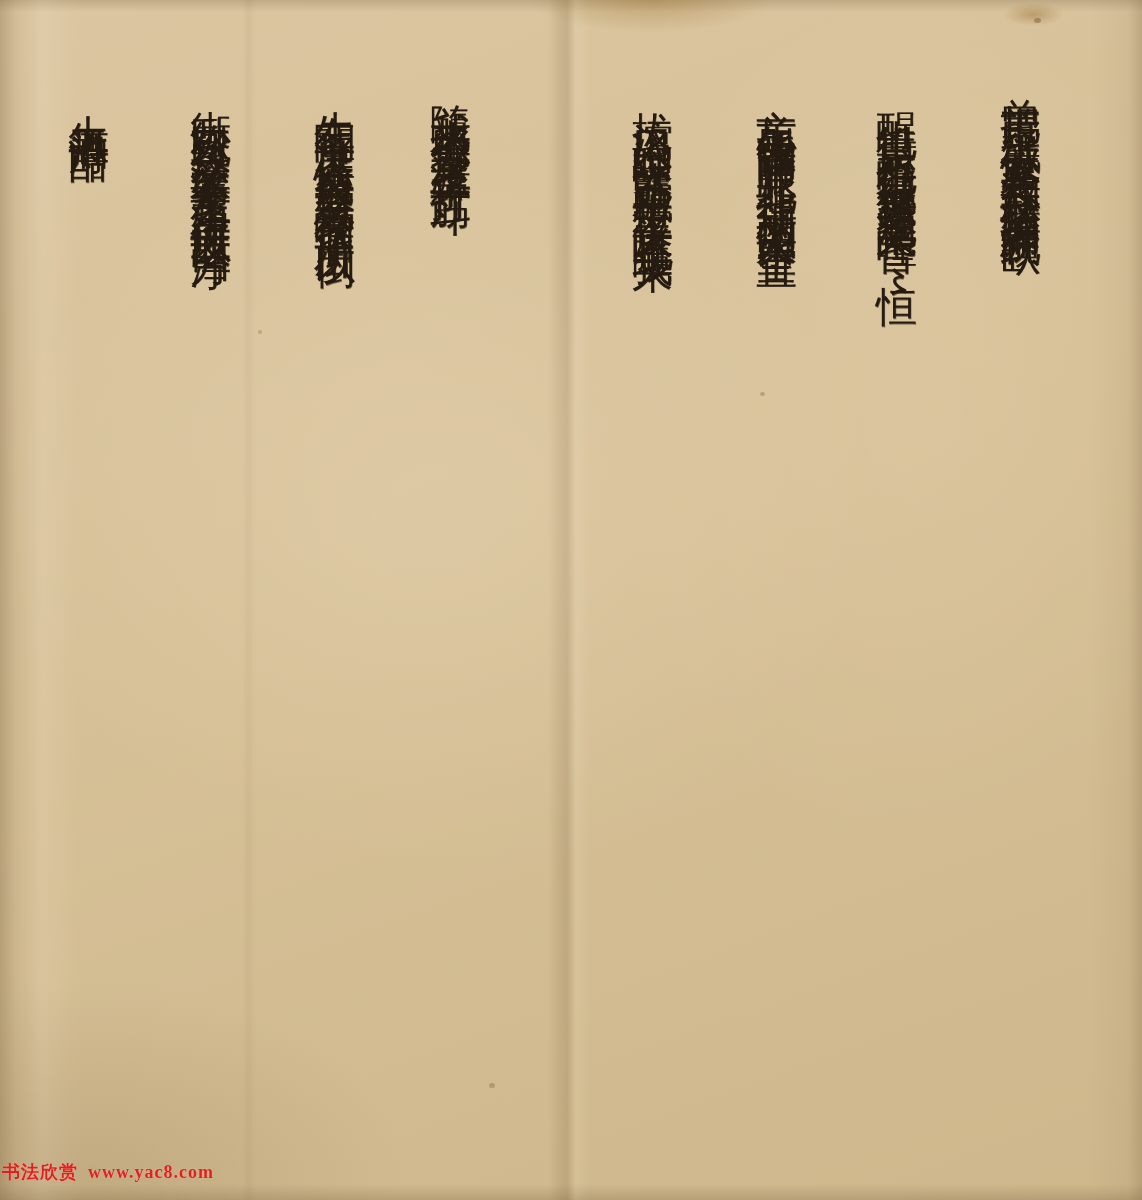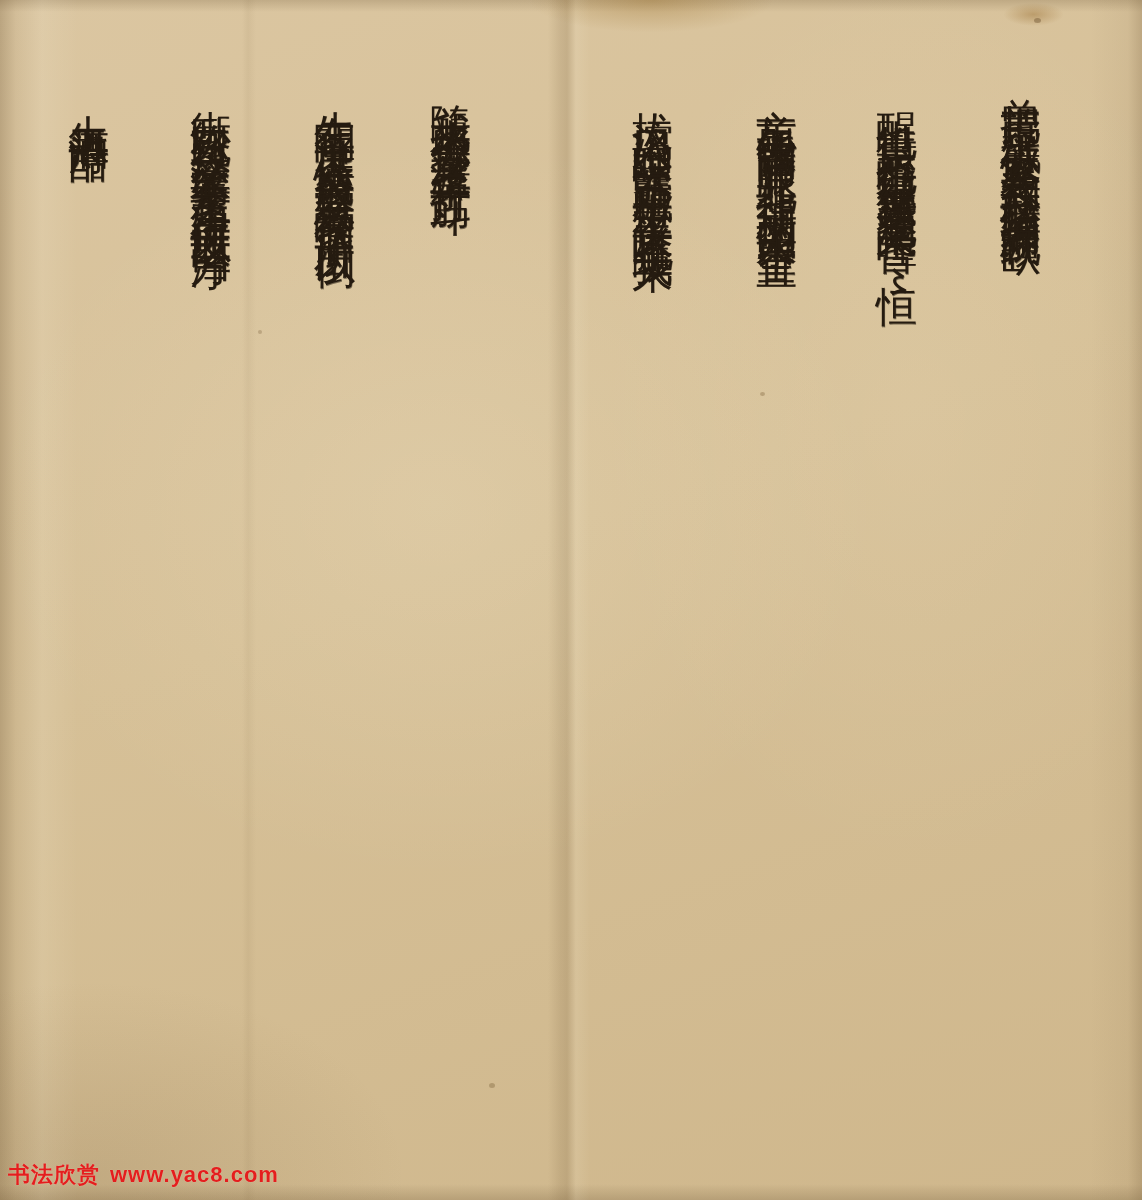--- a/index.html
+++ b/index.html
@@ -51,23 +51,23 @@
   .c5{left:428px;top:72px;}
   .c6{left:312px;top:78px;}
   .c7{left:188px;top:78px;}
   .c8{left:66px;top:82px;}
   .fleck{position:absolute;border-radius:50%;background:rgba(110,84,48,0.45);}
   .f1{left:1034px;top:18px;width:7px;height:5px;}
   .f2{left:760px;top:392px;width:5px;height:4px;background:rgba(120,92,52,0.35);}
   .f3{left:489px;top:1083px;width:6px;height:5px;background:rgba(115,88,50,0.35);}
   .f4{left:258px;top:330px;width:4px;height:4px;background:rgba(120,94,55,0.30);}
   .watermark{
-    position:absolute;left:8px;top:1160px;
-    font-family:Liberation Sans, sans-serif;
-    font-size:22px;font-weight:bold;
+    position:absolute;left:2px;top:1160px;
+    font-family:Liberation Serif, serif;
+    font-size:18px;font-weight:bold;
     color:#e41e1e;
     letter-spacing:1px;
     text-shadow:0 0 1px rgba(255,235,220,0.6);
     white-space:nowrap;
   }
   .watermark .url{margin-left:10px;font-weight:bold;}
 </style>
 </head>
 <body>
 

